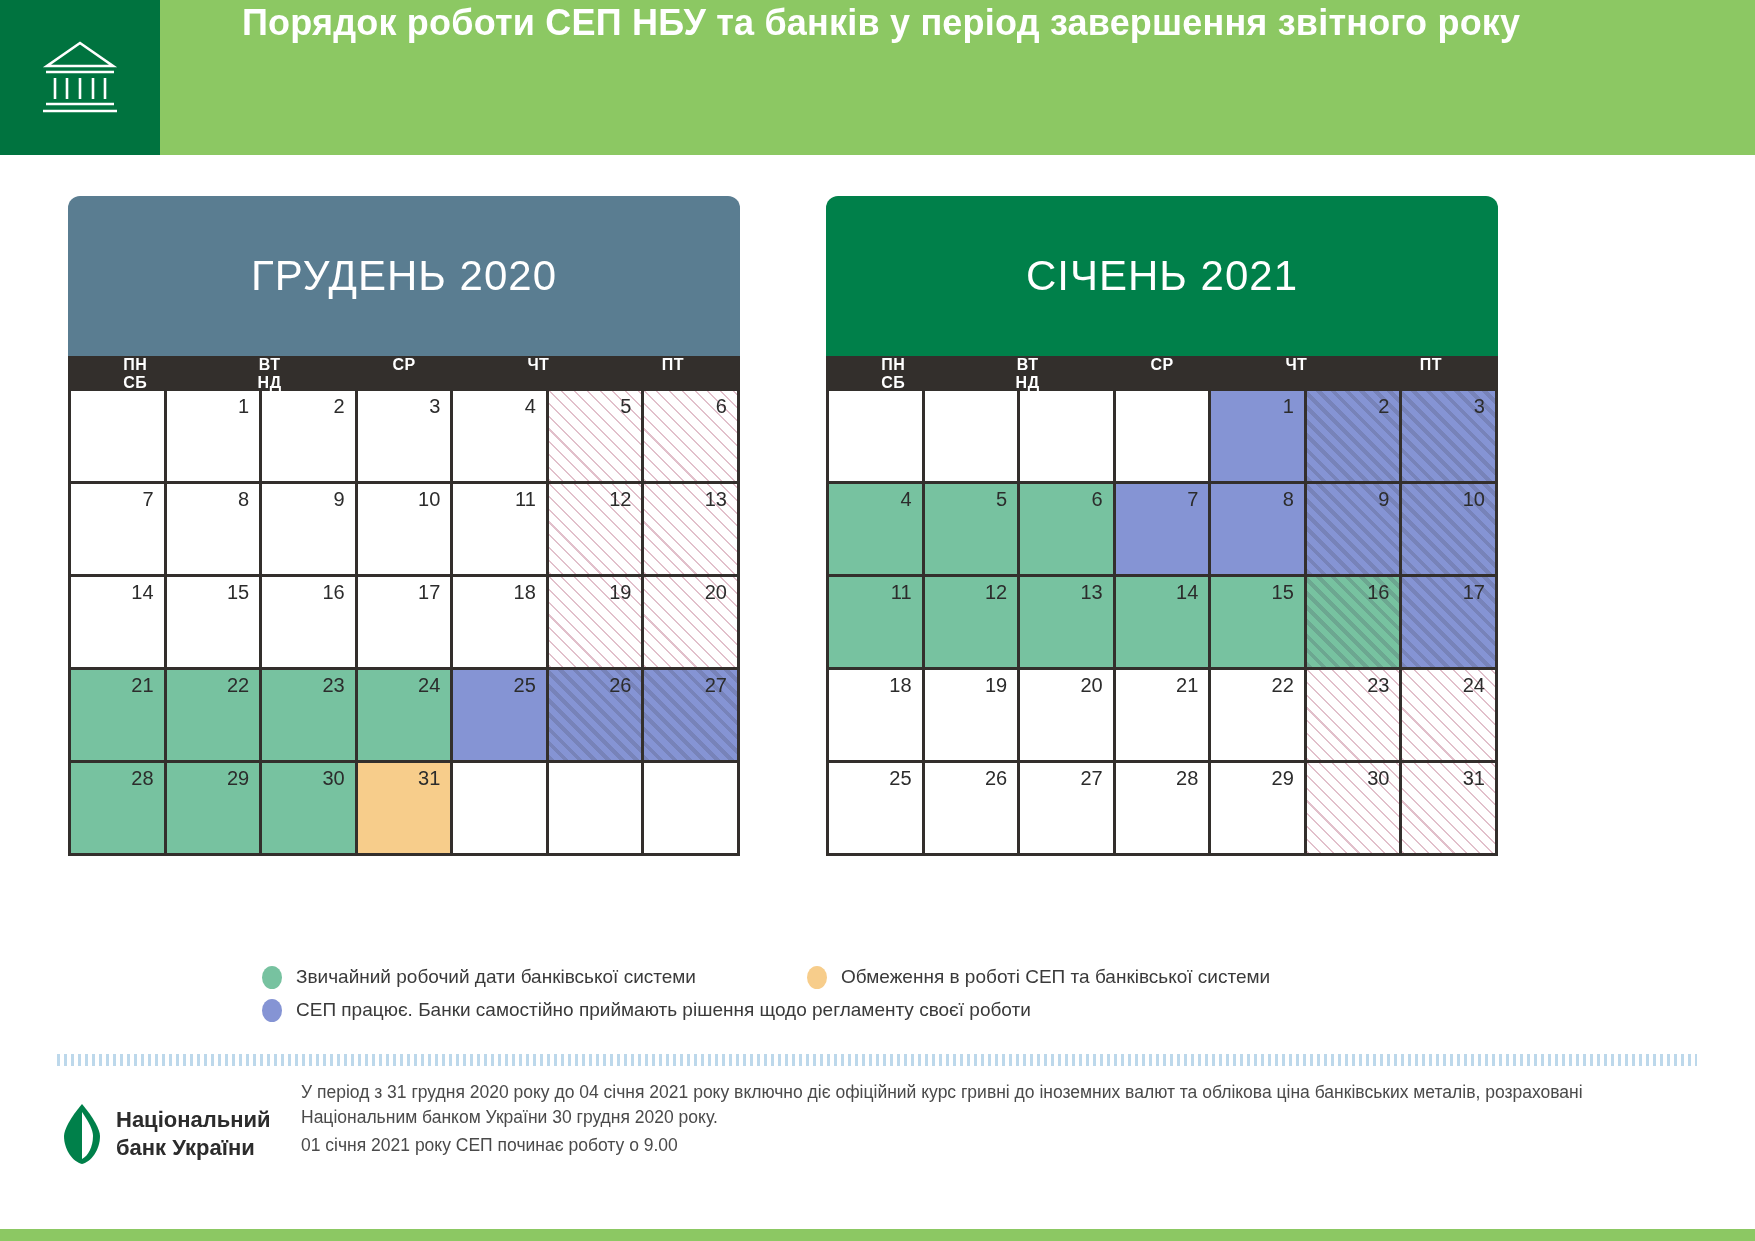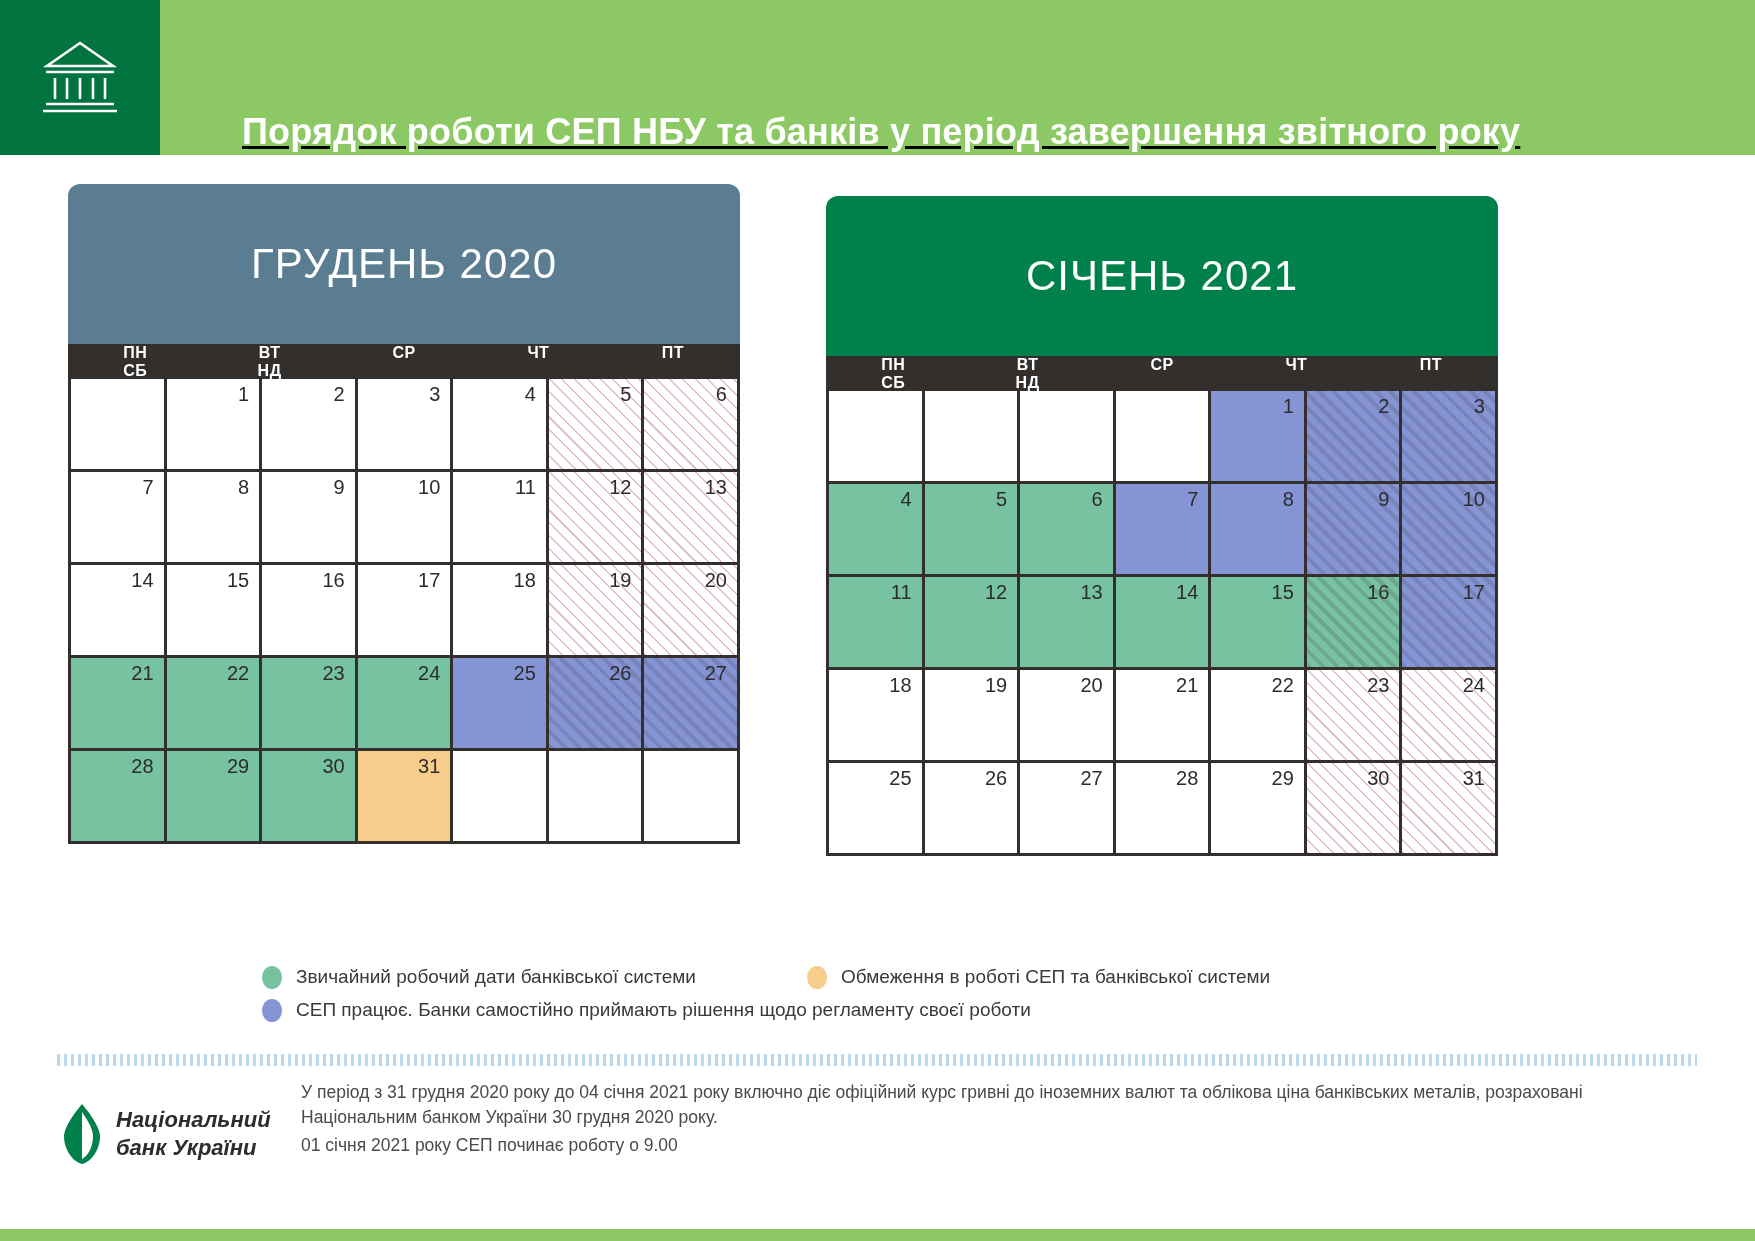--- a/index.html
+++ b/index.html
@@ -15,34 +15,34 @@
   .header{
     position:absolute;left:0;top:0;width:1755px;height:155px;
     display:flex;align-items:stretch;
   }
   .header-logo-box{
     width:160px;min-width:160px;background:#00733f;
     display:flex;align-items:center;justify-content:center;
   }
   .header-title-box{
     flex:1;background:#8cc863;
-    display:flex;align-items:flex-end;
-    padding-left:82px;padding-right:40px;text-decoration:underline;
+    display:flex;align-items:flex-start;
+    padding-left:82px;padding-right:40px;
   }
   .header-title{
     color:#ffffff;font-size:36px;font-weight:bold;line-height:1.28;
     letter-spacing:.2px;max-width:1300px;
   }
 
   
   .cal{
     position:absolute;
     width:672px;
   }
-  .cal-dec{left:68px;top:184px;}
+  .cal-dec{left:68px;top:196px;}
   .cal-jan{left:826px;top:196px;}
 
   .cal-head{
     height:160px;border-radius:12px 12px 0 0;
     display:flex;align-items:center;justify-content:center;
   }
   .cal-dec .cal-head{background:#5a7d91;}
   .cal-jan .cal-head{background:#00804a;}
   .cal-head-title{
     color:#fff;font-size:42px;font-weight:normal;letter-spacing:1px;
@@ -124,21 +124,21 @@
     background:repeating-linear-gradient(90deg,
       #b9d6ea 0px,#b9d6ea 3px,#ffffff 3px,#ffffff 7px);
     opacity:.95;
   }
 
   
   .footer{
     position:absolute;left:0;top:1080px;width:1755px;height:140px;
   }
   .footer-logo{
-    position:absolute;left:60px;top:22px;display:flex;align-items:center;font-style:italic;
+    position:absolute;left:60px;top:22px;display:flex;align-items:center;
   }
   .footer-logo-mark{width:44px;height:64px;margin-right:12px;flex:0 0 auto;}
   .footer-logo-text{
     font-size:22px;font-weight:bold;color:#2c2c2c;line-height:1.28;
   }
   .footer-note{
     position:absolute;left:301px;top:0px;width:1400px;
     font-size:17.5px;color:#4a4a4a;line-height:1.45;
   }
   .footer-note p{margin:0 0 2px 0;}

